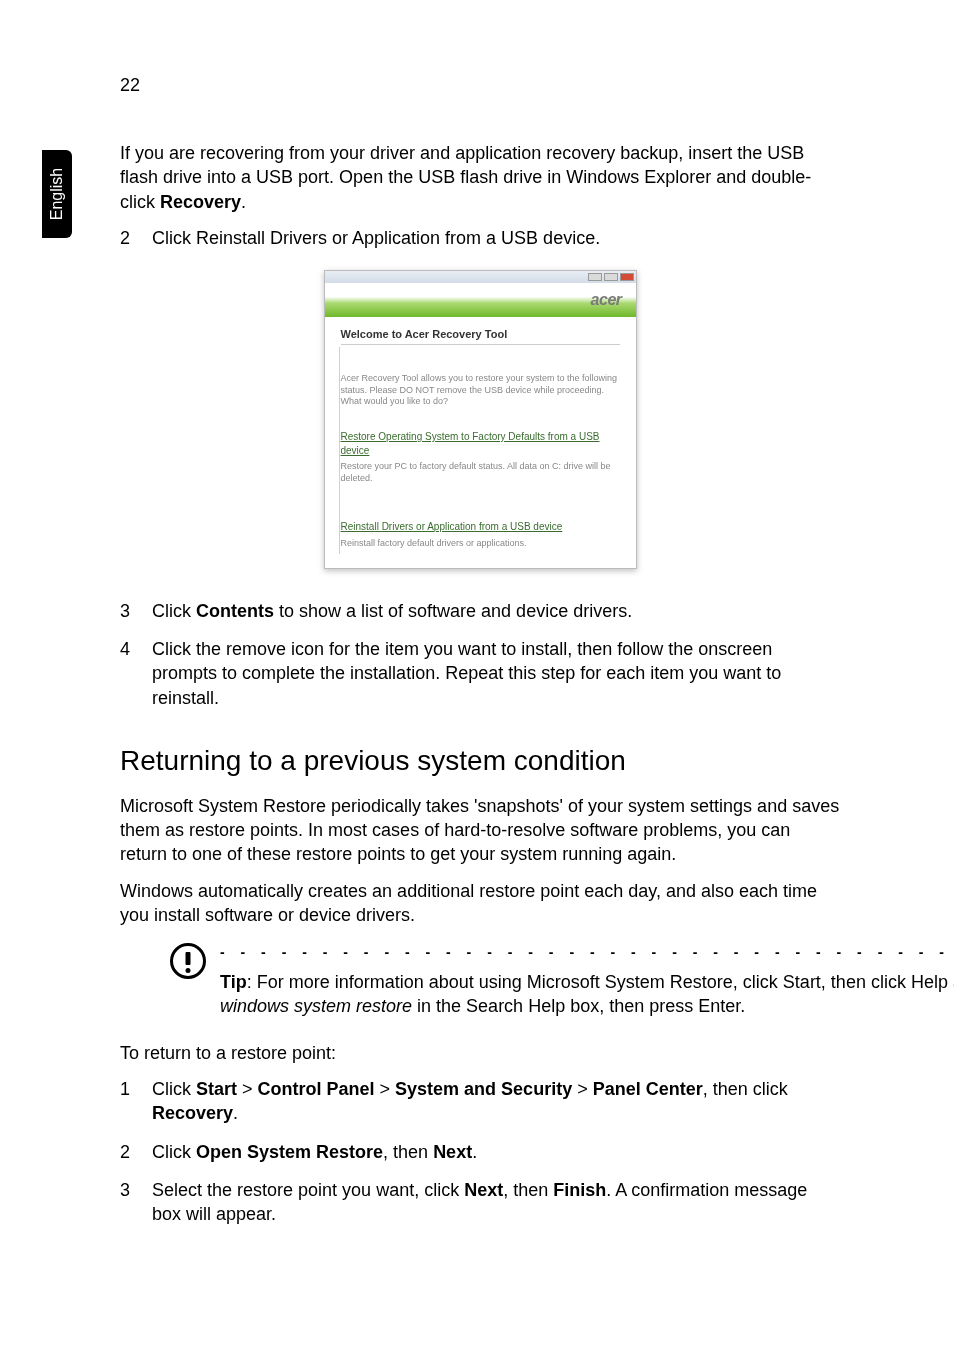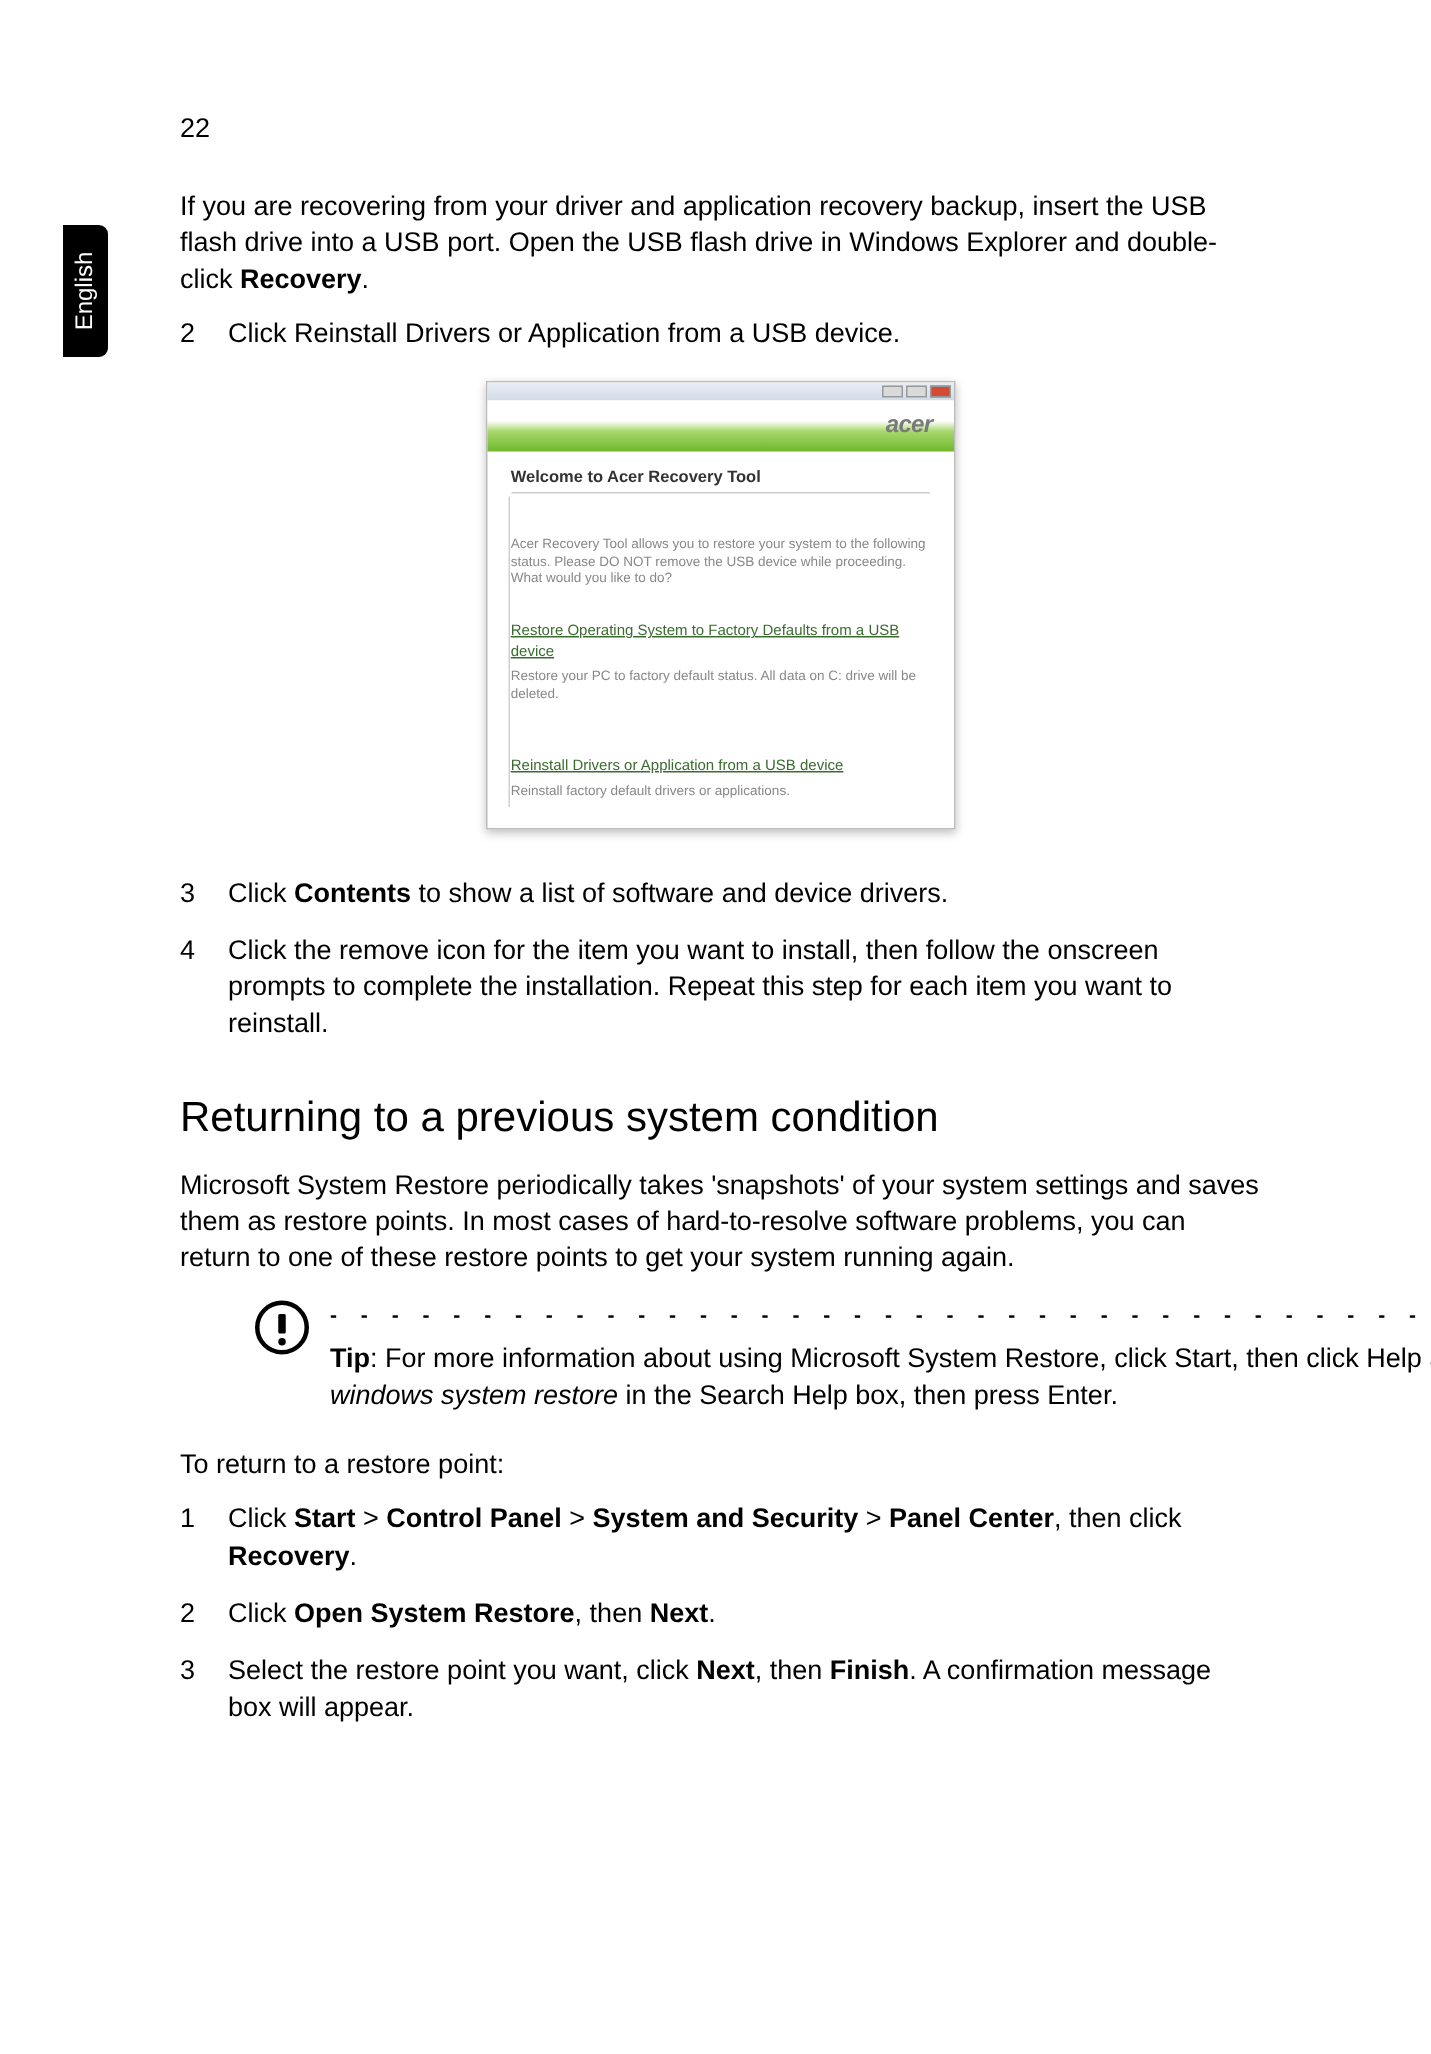--- a/index.html
+++ b/index.html
@@ -32,21 +32,21 @@
   }
   .page-num {
     position: absolute;
     left: 120px;
     top: 75px;
     font-size: 18px;
   }
   .content {
     position: absolute;
     left: 120px;
-    top: 125px;
+    top: 141px;
     width: 720px;
     font-size: 18px;
     line-height: 1.35;
   }
   .content p { margin-bottom: 12px; }
   .ol {
     list-style: none;
     margin: 10px 0 18px 0;
   }
   .ol li { display: flex; margin-bottom: 14px; }
@@ -160,20 +160,21 @@
     </li>
     <li>
       <span class="num">4</span>
       <span class="txt">Click the remove icon for the item you want to install, then follow the onscreen prompts to complete the installation. Repeat this step for each item you want to reinstall.</span>
     </li>
   </ul>
 
   <h2 class="section">Returning to a previous system condition</h2>
 
   <p>Microsoft System Restore periodically takes 'snapshots' of your system settings and saves them as restore points. In most cases of hard-to-resolve software problems, you can return to one of these restore points to get your system running again.</p>
+  <p>Windows automatically creates an additional restore point each day, and also each time you install software or device drivers.</p>
 
   <div class="tip-block">
     <div class="tip-icon"></div>
     <div class="tip-content">
       <div class="dashes">- - - - - - - - - - - - - - - - - - - - - - - - - - - - - - - - - - - - - - - - - - - - -</div>
       <div>
         <span class="bold">Tip</span><span>: For more information about using Microsoft System Restore, click Start, then click Help and Support. Type </span><span class="italic">windows system restore</span><span> in the Search Help box, then press Enter.</span>
       </div>
     </div>
   </div>

